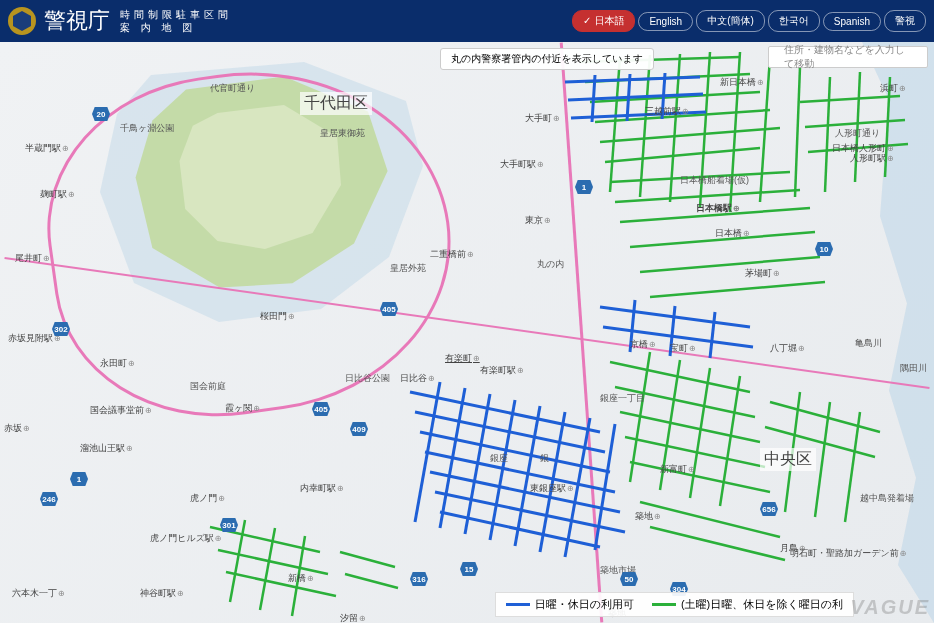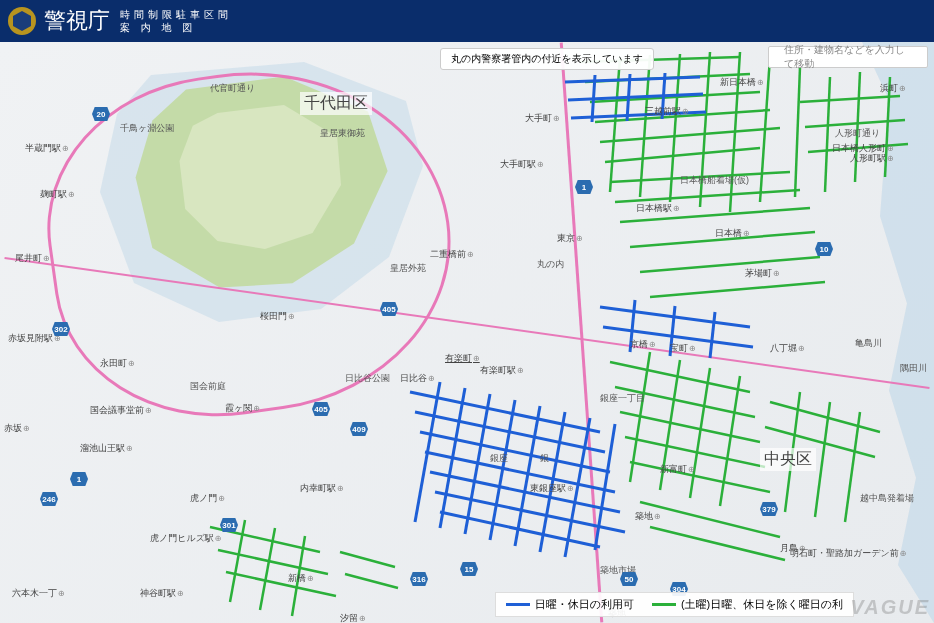--- a/index.html
+++ b/index.html
@@ -67,20 +67,28 @@
 
 <div class="header">
   <div class="logo">
       <div class="logo-inner"></div>
     </div>
   <div class="title-main">警視庁</div>
   <div class="title-sub">
     <div>時間制限駐車区間</div>
     <div>案 内 地 図</div>
   </div>
+  <div class="lang-group" id="lang-group">
+      <button class="lang-btn active"><span class="check">✓</span>日本語</button>
+      <button class="lang-btn">English</button>
+      <button class="lang-btn">中文(簡体)</button>
+      <button class="lang-btn">한국어</button>
+      <button class="lang-btn">Spanish</button>
+      <button class="lang-btn">警視</button>
+    </div>
 </div>
 
 <div class="search-box">
   <span>住所・建物名などを入力して移動</span>
 </div>
 
 <div class="notice-banner">丸の内警察署管内の付近を表示しています</div>
 
 <div class="map">
   <div class="moat"></div>
@@ -222,26 +230,26 @@
       <div class="station" style="top: 545px; left: 12px;">六本木一丁</div>
       <div class="station" style="top: 545px; left: 140px;">神谷町駅</div>
       <div class="station" style="top: 530px; left: 288px;">新橋</div>
       <div class="station" style="top: 440px; left: 300px;">内幸町駅</div>
       <div class="station" style="top: 360px; left: 225px;">霞ヶ関</div>
       <div class="station" style="top: 268px; left: 260px;">桜田門</div>
       <div class="station" style="top: 330px; left: 400px;">日比谷</div>
       <div class="station" style="top: 310px; left: 445px; text-decoration: underline;">有楽町</div>
       <div class="station" style="top: 322px; left: 480px;">有楽町駅</div>
       <div class="station" style="top: 206px; left: 430px;">二重橋前</div>
-      <div class="station" style="top: 190px; left: 525px; margin-left: 32px;">東京</div>
+      <div class="station" style="top: 172px; left: 525px;">東京</div>
       <div class="station" style="top: 116px; left: 500px;">大手町駅</div>
       <div class="station" style="top: 70px; left: 525px;">大手町</div>
       <div class="station" style="top: 63px; left: 645px;">三越前駅</div>
       <div class="station" style="top: 34px; left: 720px;">新日本橋</div>
-      <div class="station" style="top: 160px; left: 636px;">日本橋駅</div>
+      <div class="station" style="top: 160px; left: 696px; font-weight: bold;">日本橋駅</div>
       <div class="station" style="top: 185px; left: 715px;">日本橋</div>
       <div class="station" style="top: 225px; left: 745px;">茅場町</div>
       <div class="station" style="top: 296px; left: 630px;">京橋</div>
       <div class="station" style="top: 300px; left: 670px;">宝町</div>
       <div class="station" style="top: 300px; left: 770px;">八丁堀</div>
       <div class="station" style="top: 421px; left: 660px;">新富町</div>
       <div class="station" style="top: 468px; left: 635px;">築地</div>
       <div class="station" style="top: 440px; left: 530px;">東銀座駅</div>
       <div class="station" style="top: 500px; left: 780px;">月島</div>
       <div class="station" style="top: 505px; left: 790px;">明石町・聖路加ガーデン前</div>
@@ -257,21 +265,21 @@
       <div class="route natl" style="top: 430px; left: 70px;">1</div>
       <div class="route natl" style="top: 450px; left: 40px;">246</div>
       <div class="route natl" style="top: 260px; left: 380px;">405</div>
       <div class="route natl" style="top: 360px; left: 312px;">405</div>
       <div class="route natl" style="top: 380px; left: 350px;">409</div>
       <div class="route natl" style="top: 476px; left: 220px;">301</div>
       <div class="route natl" style="top: 530px; left: 410px;">316</div>
       <div class="route natl" style="top: 520px; left: 460px; text-align: right;">15</div>
       <div class="route natl" style="top: 540px; left: 670px;">304</div>
       <div class="route natl" style="top: 530px; left: 620px;">50</div>
-      <div class="route natl" style="top: 460px; left: 760px;">379</div>
+      <div class="route natl" style="top: 460px; left: 760px;">656</div>
       <div class="route natl" style="top: 200px; left: 815px;">10</div>
     </div>
 </div>
 
 <div class="legend">
   <div class="legend-item">
     <div class="legend-line blue"></div>
     <span>日曜・休日の利用可</span>
   </div>
   <div class="legend-item">

